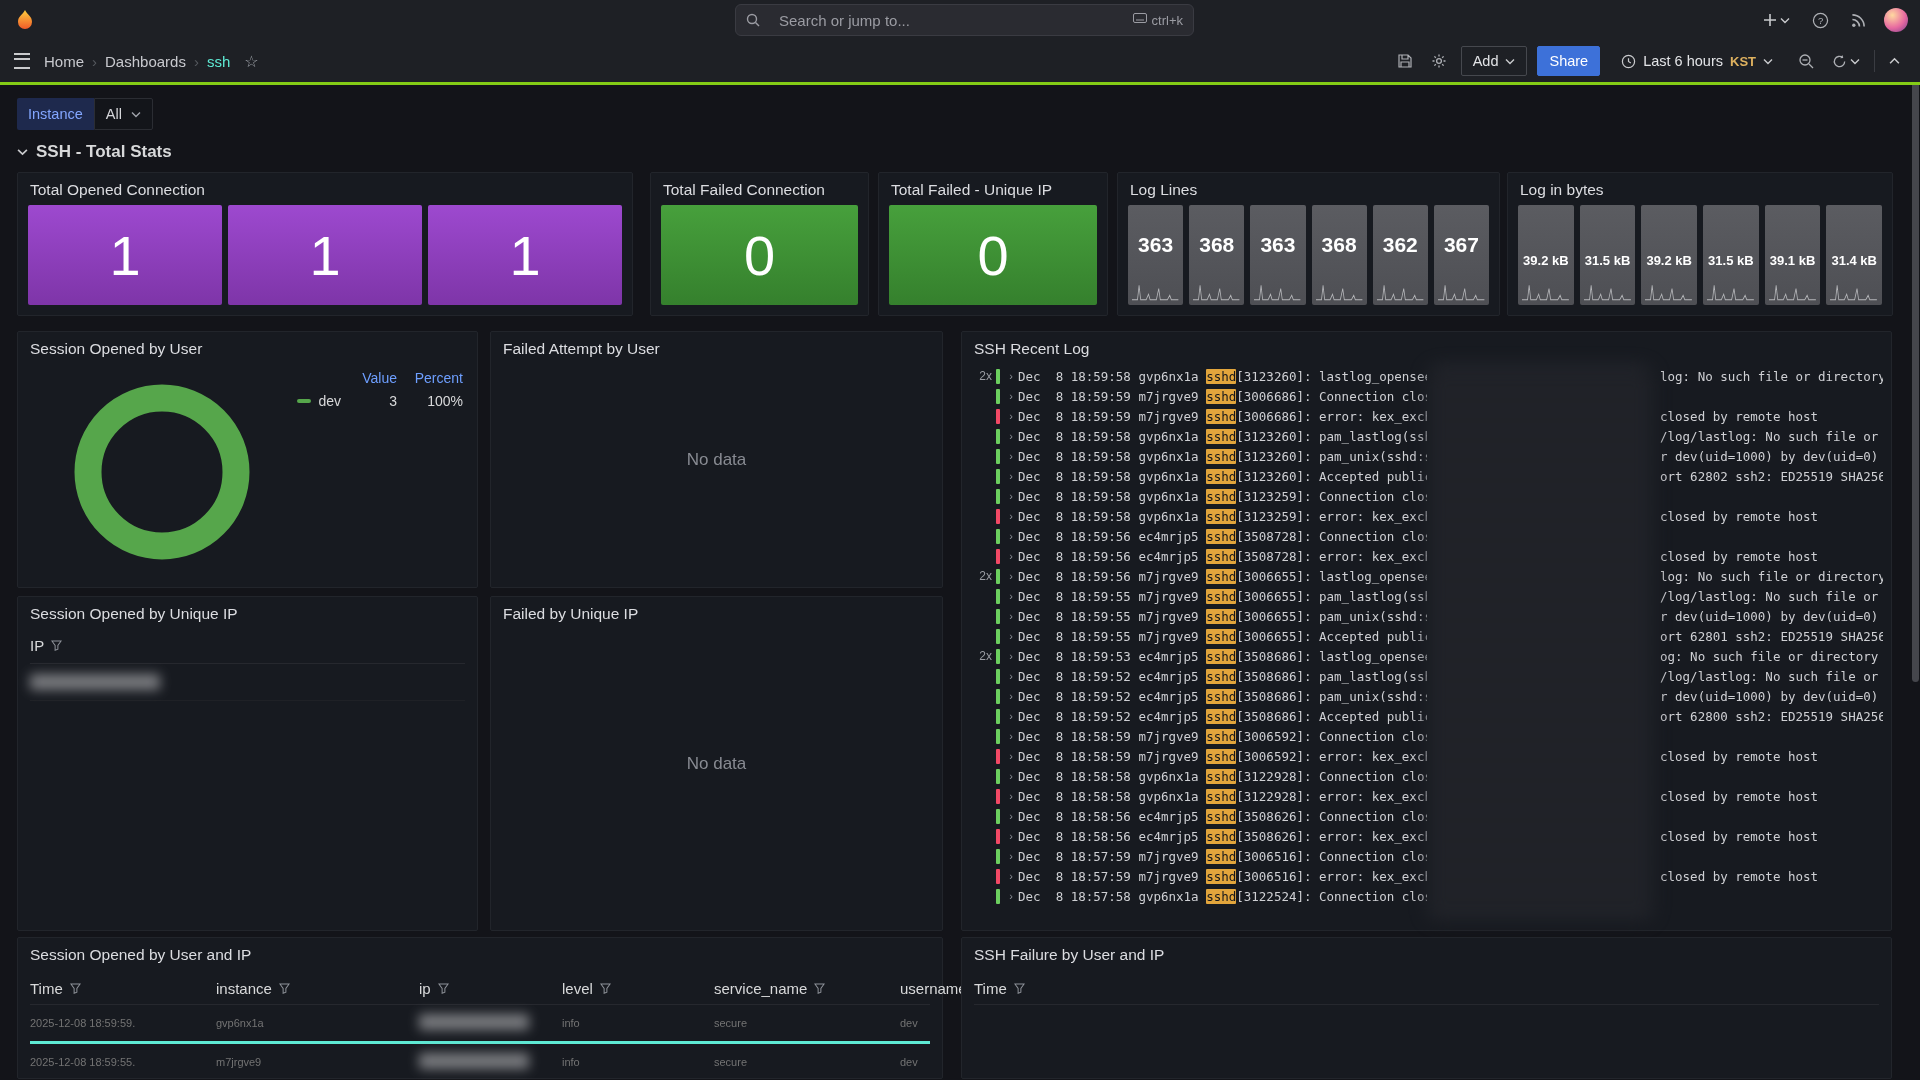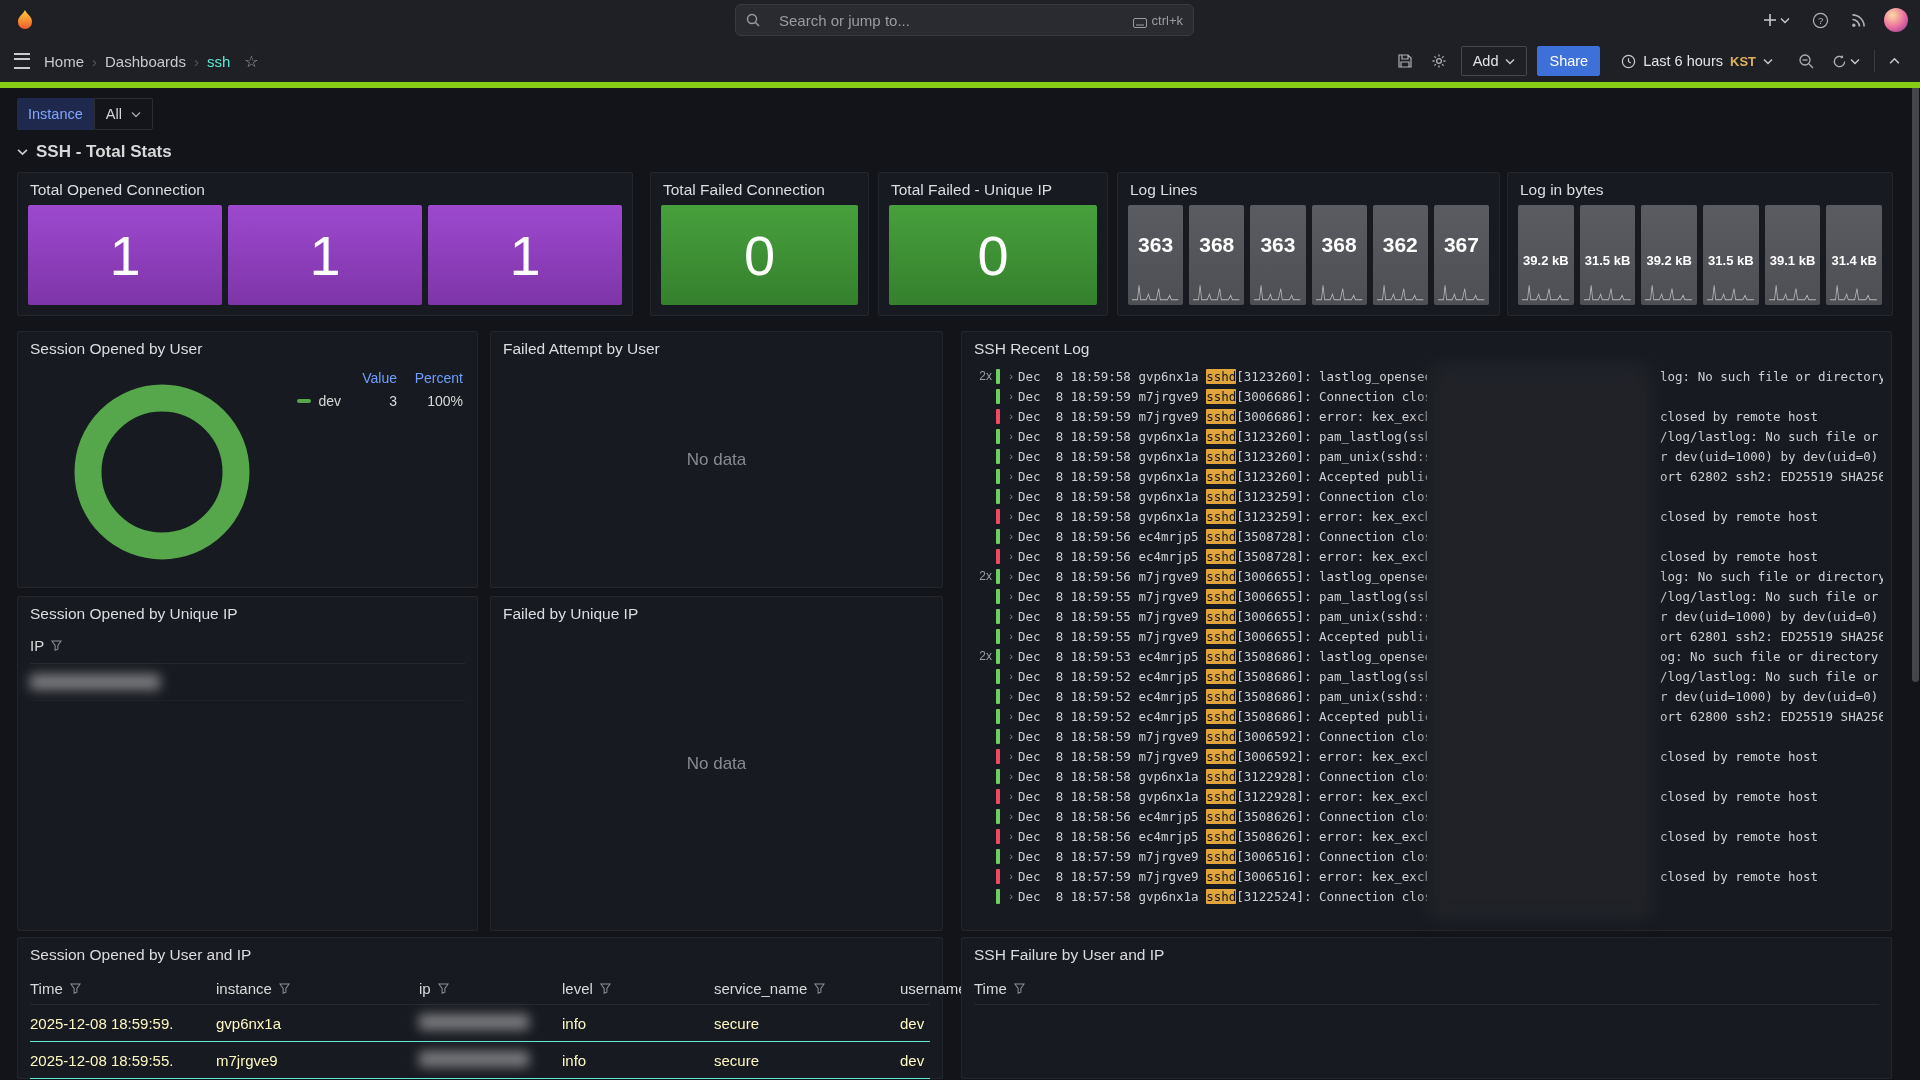--- a/index.html
+++ b/index.html
@@ -9,30 +9,30 @@
 
   
   .topnav{position:absolute;left:0;top:0;width:100%;height:40px;background:#1e2025;
     display:flex;align-items:center;border-bottom:1px solid #17181c;z-index:5;}
   .logo{width:26px;height:26px;margin-left:12px;display:flex;align-items:center;justify-content:center;cursor:pointer;}
   .searchbox{position:absolute;left:735px;top:4px;width:459px;height:32px;background:#2a2b31;
     border:1px solid #3a3b42;border-radius:6px;display:flex;align-items:center;padding:0 10px;box-sizing:border-box;gap:17px;}
   .search-field{flex:1;background:transparent;border:none;outline:none;color:#c9cacd;font-size:15px;
     font-family:"Liberation Sans","DejaVu Sans",sans-serif;}
   .search-field::placeholder{color:#9b9ca3;}
-  .kbd{display:flex;align-items:flex-end;gap:5px;color:#9b9ca3;font-size:13px;}
+  .kbd{display:flex;align-items:flex-start;gap:5px;color:#9b9ca3;font-size:13px;}
   .top-actions{position:absolute;right:12px;top:0;height:40px;display:flex;align-items:center;gap:14px;}
   .iconbtn{background:none;border:none;color:#aeb0b5;display:flex;align-items:center;gap:3px;
     cursor:pointer;padding:4px;font-size:15px;}
   .avatar{width:24px;height:24px;border-radius:50%;
     background:radial-gradient(circle at 35% 30%,#ffd9a0,#e86aa0 55%,#7a3f8f);cursor:pointer;}
 
   
   .subnav{position:absolute;left:0;top:40px;width:100%;height:42px;background:#1e2025;
-    border-bottom:6px solid #84cc16;display:flex;align-items:center;z-index:5;}
+    border-bottom:3px solid #84cc16;display:flex;align-items:center;z-index:5;}
   .hamburger{display:inline-block;width:16px;height:12px;
     border-top:2px solid #c9cacd;border-bottom:2px solid #c9cacd;position:relative;}
   .hamburger::after{content:"";position:absolute;left:0;right:0;top:3px;height:2px;background:#c9cacd;}
   .breadcrumb{display:flex;align-items:center;gap:8px;margin-left:10px;font-size:15px;}
   .breadcrumb a{color:#c8c9ce;text-decoration:none;cursor:pointer;}
   .breadcrumb .sep{color:#55585e;}
   .crumb-current{color:#5eead4;}
   .star{font-size:16px;color:#9fa3aa;margin-left:2px;}
   .toolbar-right{position:absolute;right:16px;display:flex;align-items:center;gap:10px;}
   .tbtn{height:30px;display:flex;align-items:center;gap:7px;padding:0 11px;border-radius:2px;
@@ -74,22 +74,22 @@
   .legend-row{display:grid;grid-template-columns:auto 56px 66px;color:#d8d9da;margin-top:7px;align-items:center;}
   .legend-name{display:flex;align-items:center;gap:7px;}
   .legend-marker{width:14px;height:4px;border-radius:2px;background:#56a64b;}
   .legend-row .num{text-align:right;}
 
   
   .gtable{margin:2px 12px 0;}
   .ghead{display:grid;border-bottom:1px solid #26282e;height:32px;align-items:center;
     color:#d8d9da;font-size:15px;}
   .th{display:flex;align-items:center;gap:7px;cursor:pointer;}
-  .trow{display:grid;height:36px;align-items:center;border-bottom:1px solid #5eead4;
-    font-size:15px;color:#fef9c3;cursor:pointer;}
+  .trow{display:grid;height:36px;align-items:center;border-bottom:3px solid #5eead4;
+    font-size:11px;color:#737373;cursor:pointer;}
   .cols-session{grid-template-columns:186px 203px 143px 152px 186px 1fr;}
   .cols-failure{grid-template-columns:186px 1fr;}
   .redacted{background:#8b8c90;border-radius:2px;filter:blur(6px);opacity:.85;}
   .ip-pill{width:110px;height:16px;display:inline-block;}
   .iphead{display:flex;gap:7px;align-items:center;margin:8px 12px 0;padding-bottom:9px;
     border-bottom:1px solid #26282e;font-size:15px;color:#d8d9da;cursor:pointer;}
   .iprow{margin:0 12px;height:36px;display:flex;align-items:center;border-bottom:1px solid #1f2126;}
   .iprow .redacted{width:130px;height:16px;}
 
   

